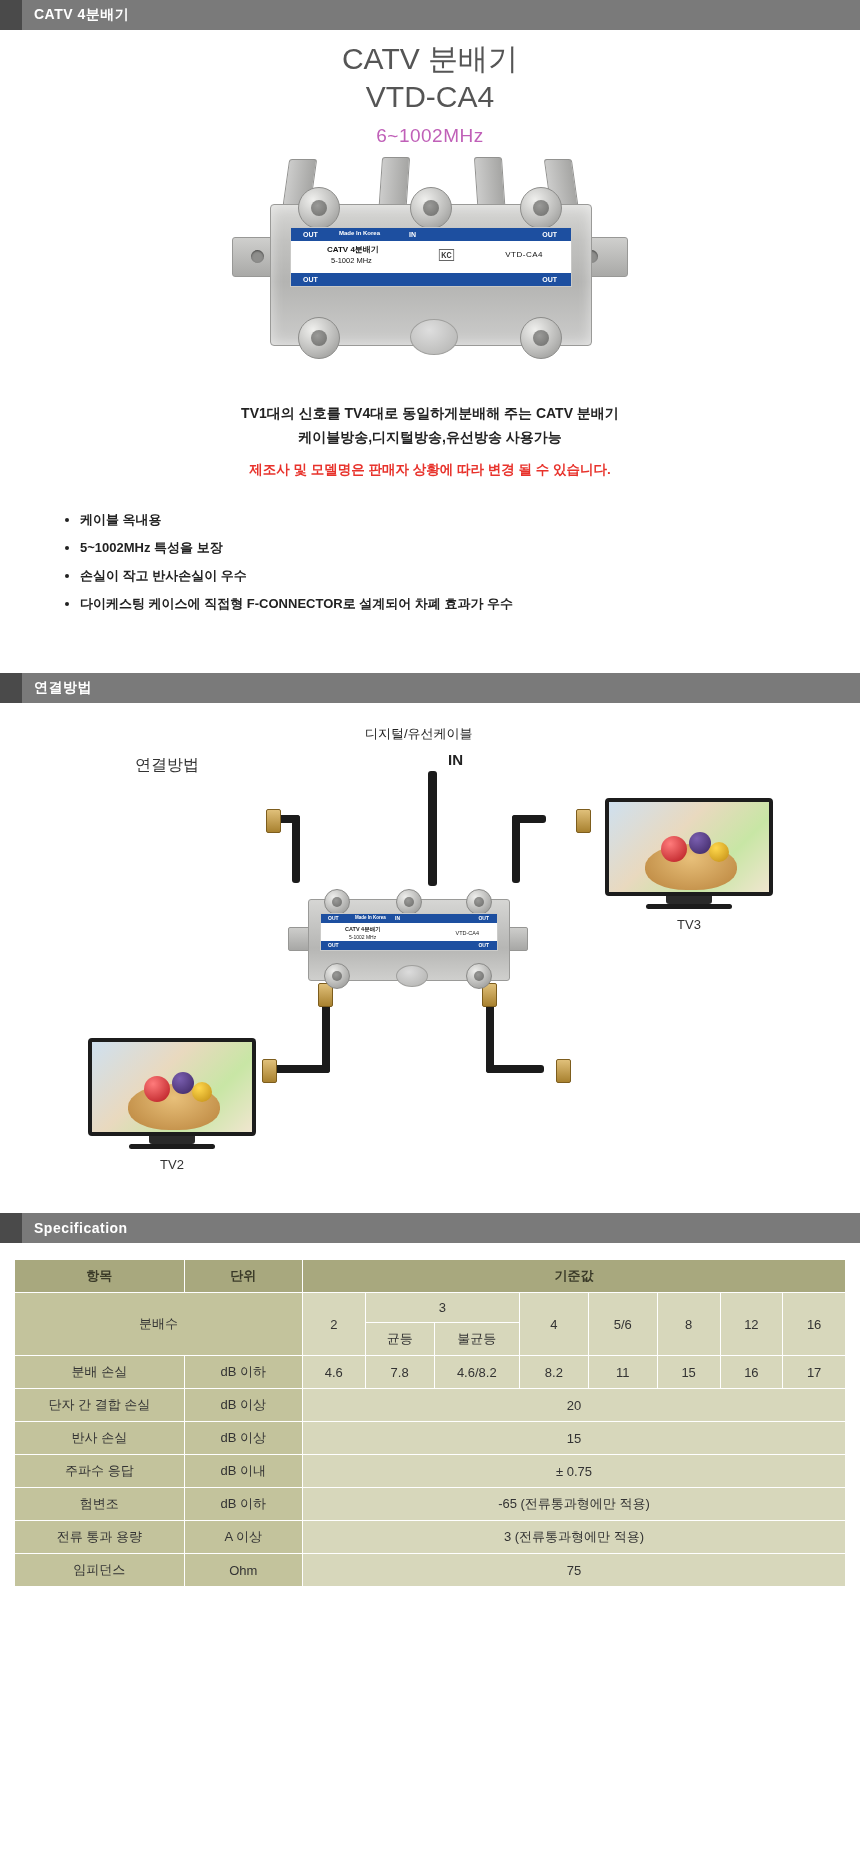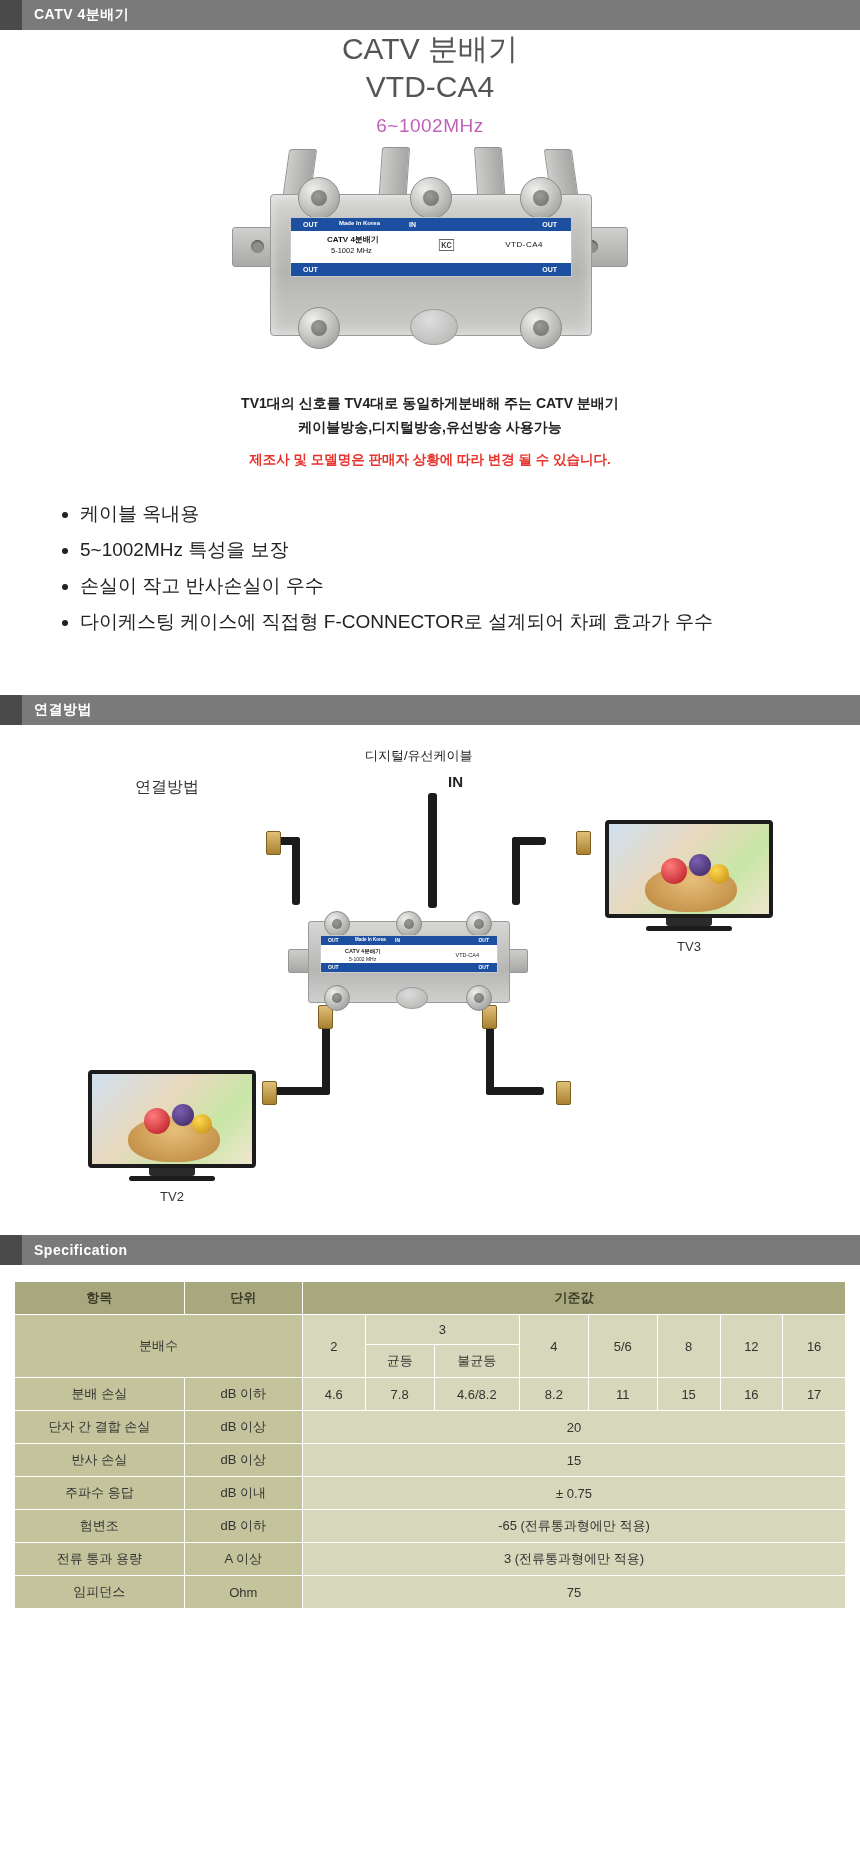--- a/index.html
+++ b/index.html
@@ -39,21 +39,21 @@
     font-size: 14px;
     font-weight: bold;
     padding-left: 12px;
     letter-spacing: 0.5px;
   }
 
   
   .hero {
     width: 860px;
     text-align: center;
-    padding-top: 0;
+    padding-top: 10px;
   }
   .hero h1 {
     margin: 0;
     font-size: 30px;
     font-weight: normal;
     color: #555555;
     line-height: 1.25;
   }
   .hero .freq {
     margin-top: 10px;
@@ -222,22 +222,22 @@
 
   
   .features {
     padding: 26px 0 26px 60px;
   }
   .features ul {
     margin: 0;
     padding-left: 20px;
   }
   .features li {
-    font-size: 19px;
-    font-weight: normal;
+    font-size: 13px;
+    font-weight: bold;
     color: #222;
     margin-bottom: 10px;
   }
 
   
   .diagram {
     width: 860px;
     height: 510px;
     position: relative;
   }
@@ -315,21 +315,21 @@
     border-radius: 3px;
   }
   .tv .tv-label {
     text-align: center;
     font-size: 13px;
     margin-top: 8px;
     color: #333;
   }
   .tv1 { left: 78px; top: 95px; }
   .tv3 { left: 605px; top: 95px; }
-  .tv2 { left: 88px; top: 345px; }
+  .tv2 { left: 88px; top: 335px; }
   .tv4 { left: 490px; top: 348px; }
 
   .cable {
     position: absolute;
     background: #1b1b1b;
     border-radius: 3px;
   }
   .connector {
     position: absolute;
     width: 13px;

